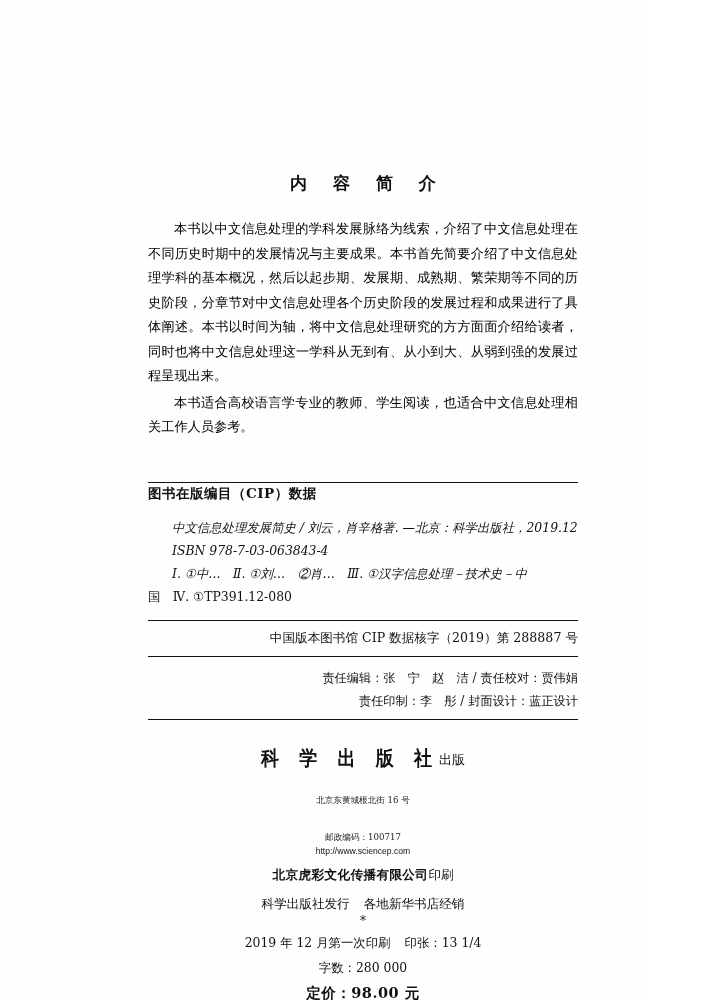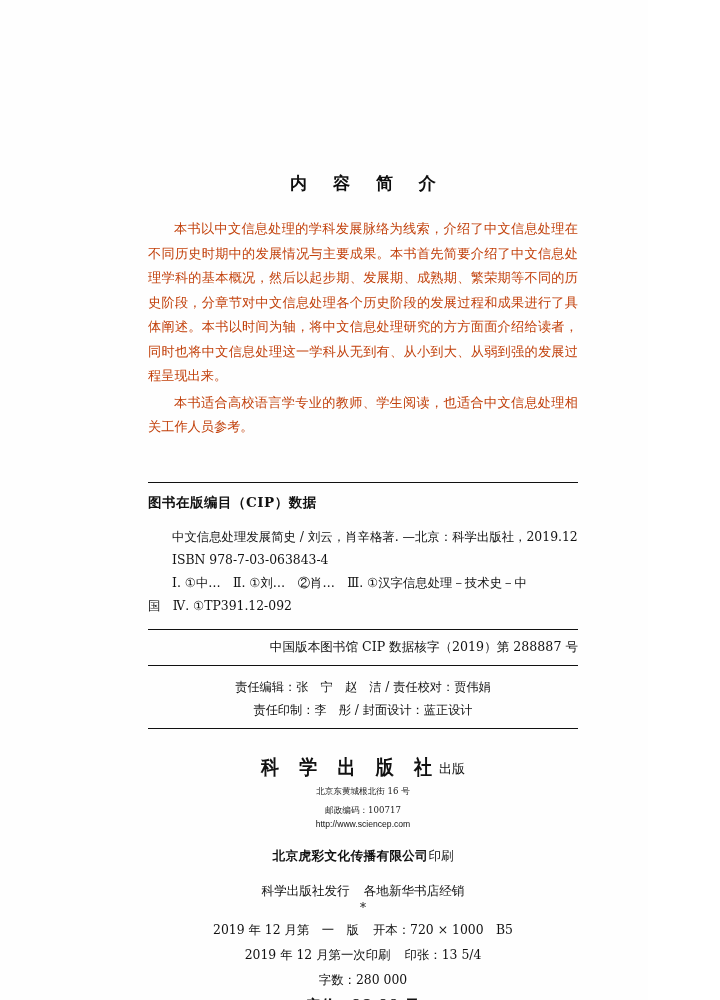--- a/index.html
+++ b/index.html
@@ -43,73 +43,73 @@
 
   
   .abstract p {
     font-family: "DejaVu Serif", serif;
     font-size: 13.2px;
     line-height: 24.5px;
     text-align: justify;
     text-justify: inter-ideograph;
     margin: 0 0 2px 0;
     text-indent: 26px;
-    color: #c2410c;
+    color: #000000;
   }
 
   
   .rule {
     border: 0;
     border-top: 1.6px solid #111;
     margin: 0;
   }
   .rule-top { margin-top: 42px; }
   .rule-thin {
     border: 0;
     border-top: 1px solid #111;
     margin: 0;
   }
 
   
   .cip-block {
-    padding-top: 11px;
+    padding-top: 2px;
   }
   .cip-block .cip-head {
     font-family: "DejaVu Serif", serif;
     font-weight: bold;
     font-size: 13.5px;
     margin: 0 0 13px 0;
     letter-spacing: 0.5px;
   }
   .cip-block .cip-line {
     font-family: "DejaVu Serif", serif;
     font-size: 12.4px;
     line-height: 23px;
     margin: 0;
   }
-  .cip-indent { text-indent: 24px; }
+  .cip-indent { text-indent: 24px; font-style: italic; }
   .cip-gap { margin-top: 12px; }
 
   .cip-number {
     font-family: "DejaVu Serif", serif;
     font-size: 12.6px;
     text-align: right;
     padding: 9px 0 9px 0;
   }
 
   
   .staff {
     padding-top: 10px;
     padding-bottom: 6px;
   }
   .staff div {
     font-family: "DejaVu Serif", serif;
     font-size: 12.2px;
     line-height: 23px;
-    text-align: center;
+    text-align: right;
   }
 
   
   .publisher {
     text-align: center;
     padding-top: 26px;
   }
   .pub-logo {
     font-family: "DejaVu Serif", serif;
     font-size: 18px;
@@ -122,38 +122,38 @@
     font-family: "DejaVu Serif", serif;
     font-size: 13px;
     letter-spacing: 0;
     margin-left: 0;
   }
   .pub-small {
     font-family: "DejaVu Serif", serif;
     font-size: 8.6px;
     line-height: 14px;
     color: #1a1a1a;
-    margin-top: 5px;
+    margin-top: 23px;
   }
   .pub-url {
     font-family: Liberation Sans, sans-serif;
     font-size: 8.6px;
     line-height: 14px;
   }
   .printer {
-    margin-top: 17px;
+    margin-top: 9px;
     font-family: Liberation Sans, sans-serif;
     font-size: 12.6px;
   }
   .printer .printer-name {
     font-weight: bold;
     letter-spacing: 0.4px;
   }
   .distrib {
-    margin-top: 18px;
+    margin-top: 12px;
     font-family: "DejaVu Serif", serif;
     font-size: 12.6px;
   }
   .star {
     font-family: "DejaVu Serif", serif;
     font-size: 12px;
     margin-top: 1px;
   }
   .specs {
     font-family: "DejaVu Serif", serif;
@@ -188,21 +188,21 @@
       <p>本书适合高校语言学专业的教师、学生阅读，也适合中文信息处理相关工作人员参考。</p>
     </div>
 
     <hr class="rule rule-top">
 
     <div class="cip-block">
       <div class="cip-head">图书在版编目（CIP）数据</div>
       <div class="cip-line cip-indent">中文信息处理发展简史 / 刘云，肖辛格著. —北京：科学出版社，2019.12</div>
       <div class="cip-line cip-indent">ISBN 978-7-03-063843-4</div>
       <div class="cip-line cip-indent cip-gap">Ⅰ. ①中…　Ⅱ. ①刘…　②肖…　Ⅲ. ①汉字信息处理－技术史－中</div>
-      <div class="cip-line">国　Ⅳ. ①TP391.12-092</div>
+      <div class="cip-line">国　Ⅳ. ①TP391.12-080</div>
     </div>
 
     <hr class="rule-thin" style="margin-top:12px">
     <div class="cip-number">中国版本图书馆 CIP 数据核字（2019）第 288887 号</div>
     <hr class="rule-thin">
 
     <div class="staff">
       <div>责任编辑：张　宁　赵　洁 / 责任校对：贾伟娟</div>
       <div>责任印制：李　彤 / 封面设计：蓝正设计</div>
     </div>
@@ -221,24 +221,21 @@
         <span class="printer-name">北京虎彩文化传播有限公司</span><span>印刷</span>
       </div>
 
       <div class="distrib">
         <span>科学出版社发行</span><span class="sp"></span><span>各地新华书店经销</span>
       </div>
 
       <div class="star">*</div>
 
       <div class="specs">
-        <span>2019 年 12 月第　一　版</span><span class="sp"></span><span>开本：720 × 1000　B5</span>
-      </div>
-      <div class="specs">
-        <span>2019 年 12 月第一次印刷</span><span class="sp"></span><span>印张：13 5/4</span>
+        <span>2019 年 12 月第一次印刷</span><span class="sp"></span><span>印张：13 1/4</span>
       </div>
       <div class="specs">字数：280 000</div>
 
       <div class="price">定价：98.00 元</div>
       <div class="notice">（如有印装质量问题，我社负责调换）</div>
     </div>
 
   </div>
 </div>
 

